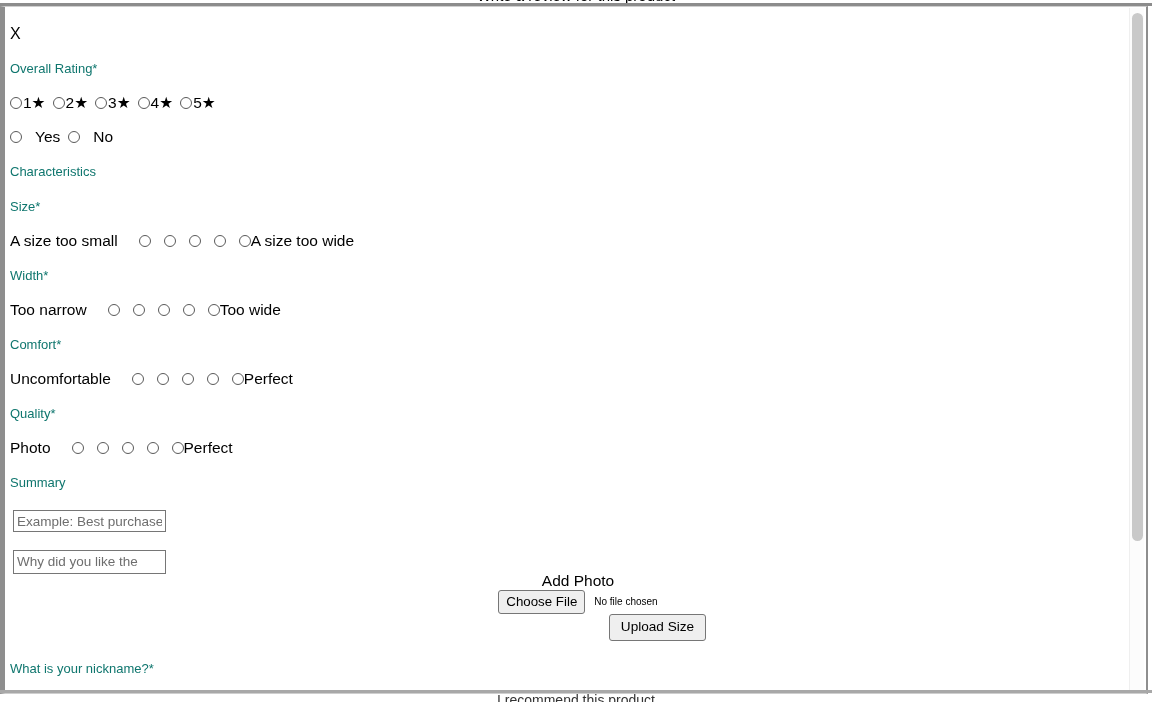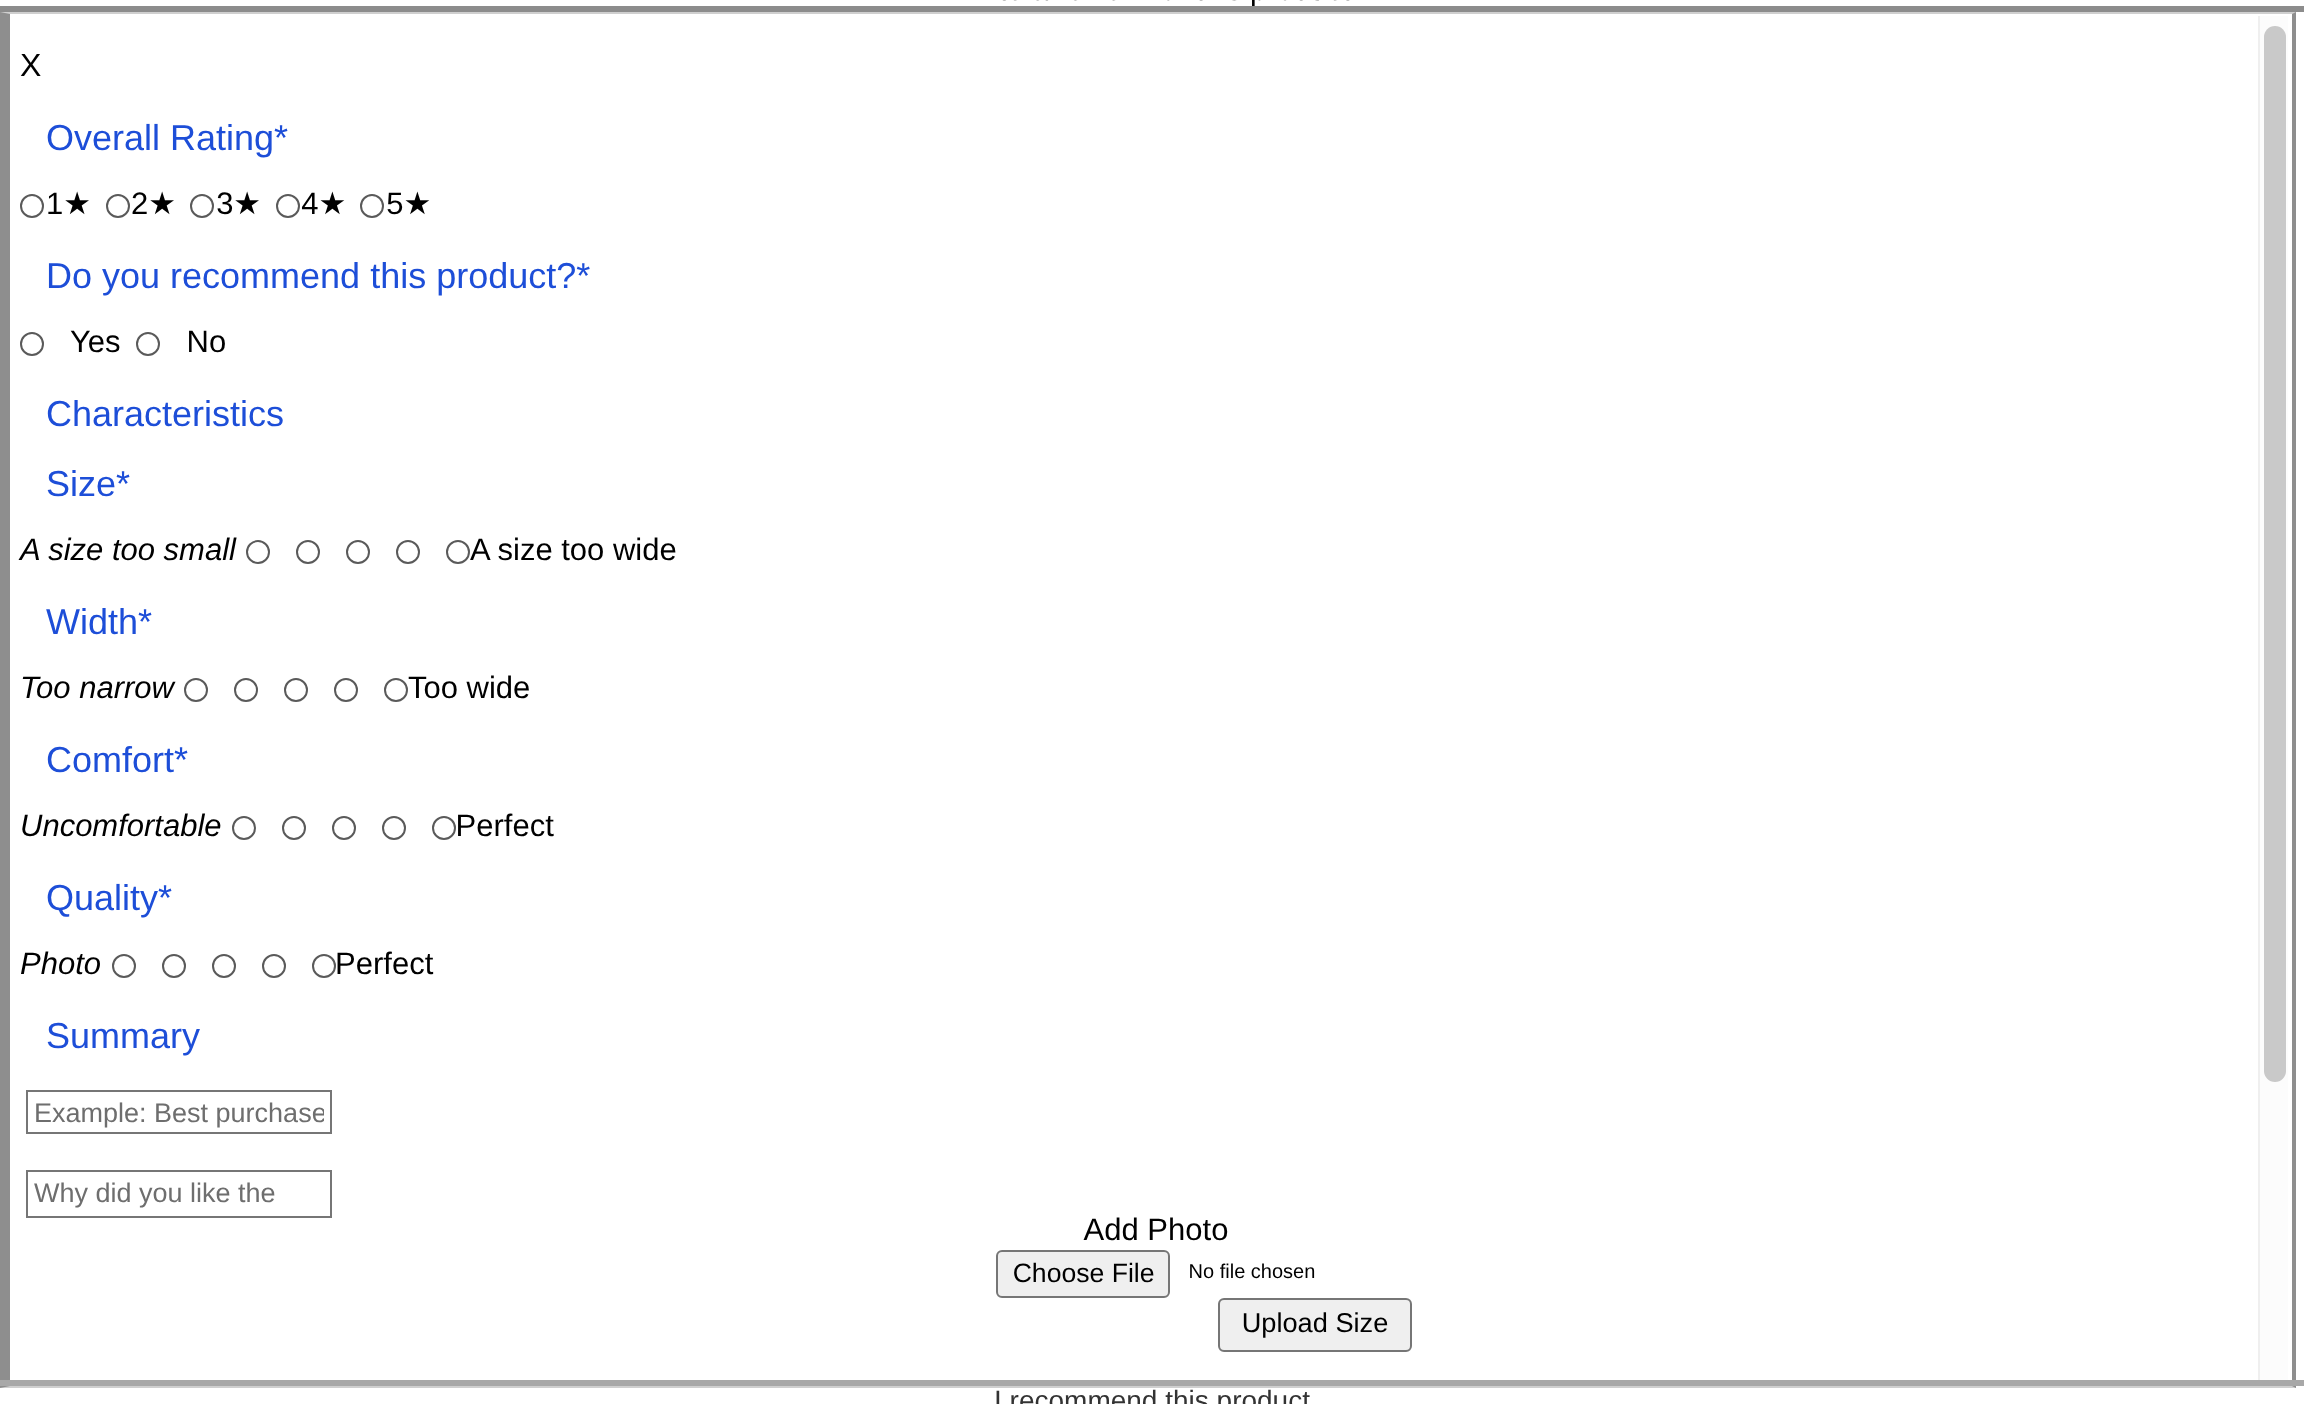--- a/index.html
+++ b/index.html
@@ -95,38 +95,38 @@
     line-height: 17px;
     color: #000;
     margin: 18px 0 0 3px;
     display: inline-block;
     cursor: pointer;
     font-family: "Liberation Sans", sans-serif;
   }
 
   .field-label {
     display: block;
-    font-size: 18px;
-    line-height: 18px;
-    color: #1d4ed8;
-    margin: 17px 0 0 16px;
+    font-size: 13px;
+    line-height: 18px;
+    color: #0f766e;
+    margin: 17px 0 0 3px;
   }
 
   .radio-row {
     display: flex;
     align-items: center;
     margin: 16px 0 0 3px;
     font-size: 15.5px;
     line-height: 18px;
     color: #000;
     white-space: nowrap;
   }
 
   .scale-label { display: inline-block; }
-  .scale-label.left  { margin-right: 5px; font-style: italic; }
+  .scale-label.left  { margin-right: 21px; }
   .scale-label.right { margin-left: 0px; }
 
   
   .radio {
     -webkit-appearance: none;
     appearance: none;
     width: 12px;
     height: 12px;
     min-width: 12px;
     border: 1.3px solid #5a5a5a;
@@ -295,21 +295,20 @@
             <input type="radio" class="radio" name="overall" style="">
             <span class="opt-text">4★</span>
           </span>
           <span class="radio-opt">
             <input type="radio" class="radio" name="overall" style="">
             <span class="opt-text">5★</span>
           </span>
         </div>
 
         
-        <label class="field-label">Do you recommend this product?*</label>
 
         <div class="radio-row yesno">
           <span class="radio-opt">
             <input type="radio" class="radio" name="recommend" style="">
             <span class="opt-text">Yes</span>
           </span>
           <span class="radio-opt">
             <input type="radio" class="radio" name="recommend" style="">
             <span class="opt-text">No</span>
           </span>

